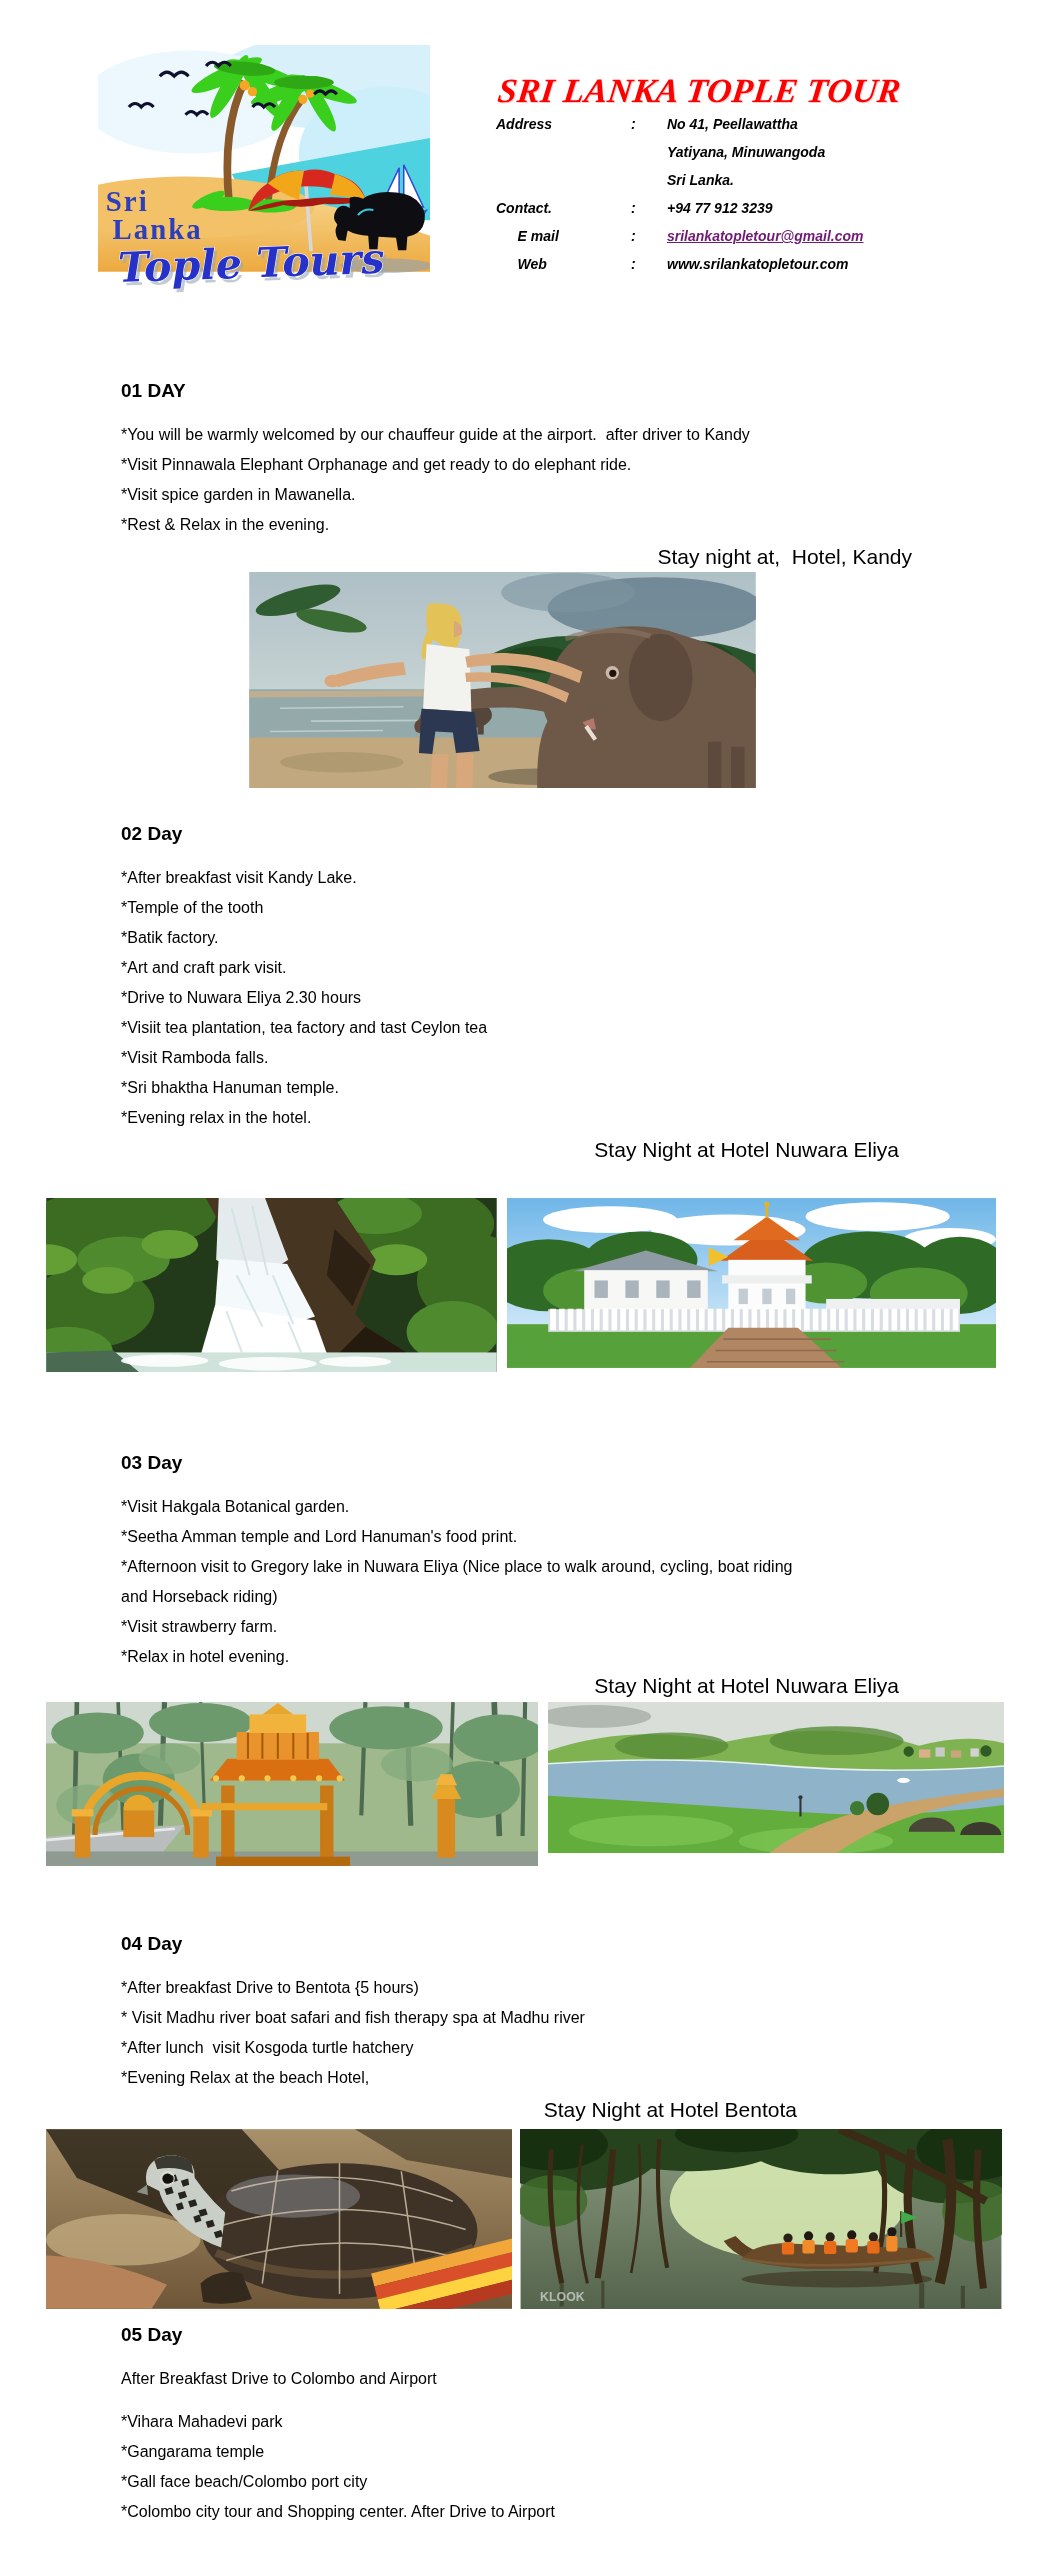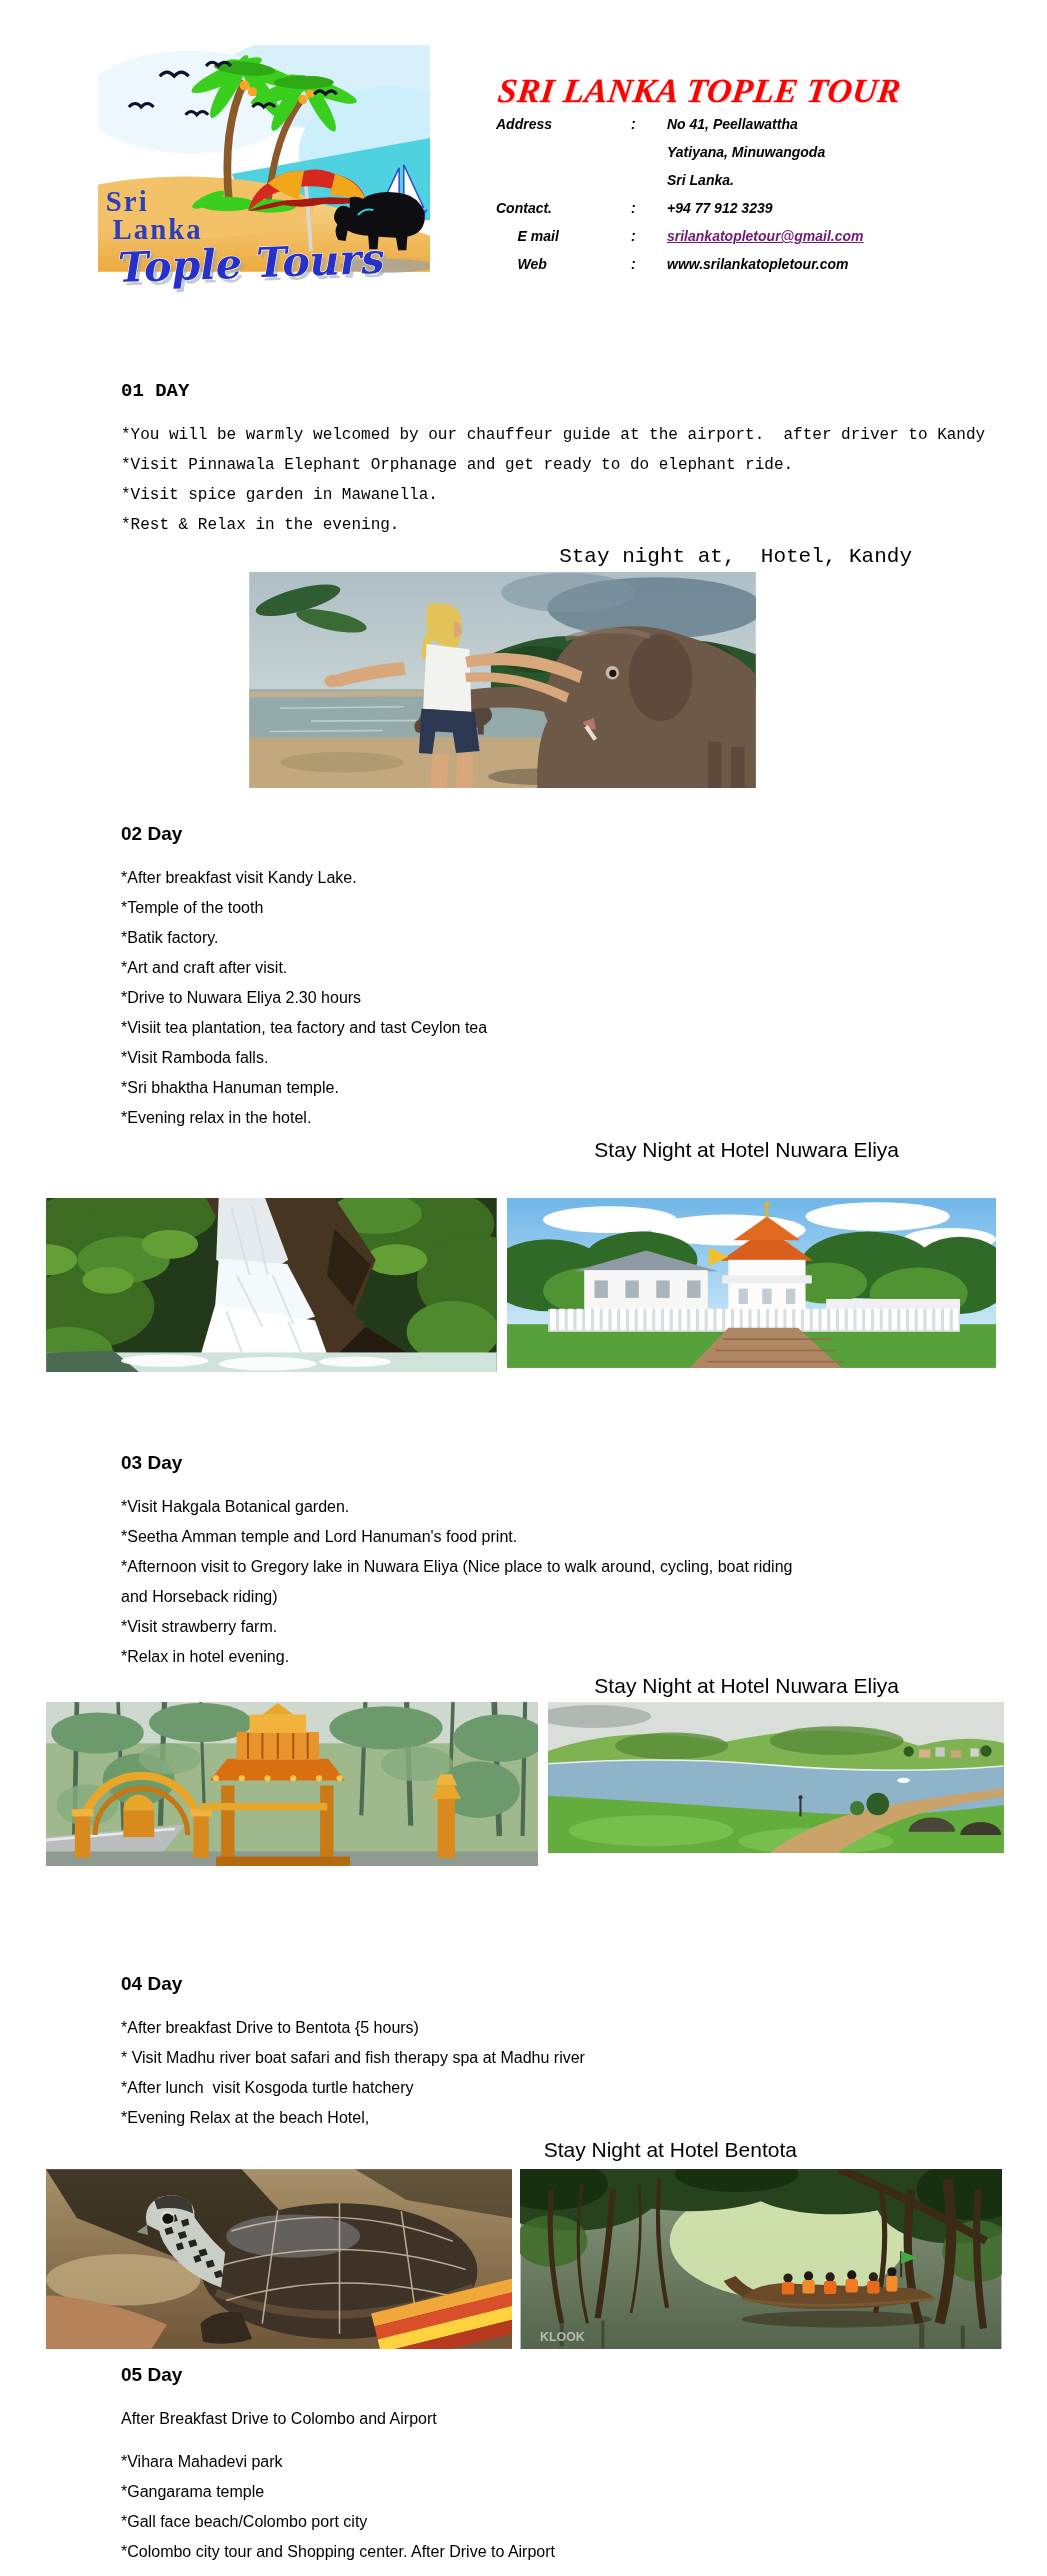--- a/index.html
+++ b/index.html
@@ -27,22 +27,22 @@
   section.day{padding-left:121px;}
   .day-h{font-size:19px;font-weight:bold;line-height:20.6px;margin:0 0 18.5px 0;}
   p.line{font-size:16px;line-height:30px;margin:0;white-space:pre-wrap;}
   p.line.gap{margin-bottom:12.4px;}
   p.stay{font-size:21px;line-height:20.6px;margin:7.2px 0 0 0;text-align:right;white-space:pre;}
   .stay.s1{padding-right:135px;}
   .stay.s2,.stay.s3{padding-right:148px;}
   .stay.s3{margin-top:4.1px;}
   .stay.s4{padding-right:250px;}
 
-  .day1{margin-top:381px;font-family:Liberation Mono, monospace;} .day2{margin-top:36px;} .day3{margin-top:81px;}
-  .day4{margin-top:108px;} .day5{margin-top:16.5px;}
+  .day1{margin-top:381px;} .day2{margin-top:36px;} .day3{margin-top:81px;}
+  .day4{margin-top:68px;} .day5{margin-top:16.5px;}
 
   .photos{display:flex;align-items:flex-start;}
   .photos.r1{margin-top:4.1px;margin-left:128px;}
   .photos.r2{margin-top:37px;margin-left:-75px;gap:10.3px;}
   .photos.r3{margin-top:5.2px;margin-left:-75px;gap:10.3px;}
   .photos.r4{margin-top:8.2px;margin-left:-75px;gap:7.7px;}
   figure.ph{margin:0;flex:0 0 auto;}
   figure.ph svg{display:block;}
 </style>
 </head>
@@ -236,21 +236,21 @@
         </svg>
       </figure>
     </div>
   </section>
 
   <section class="day day2">
     <h2 class="day-h">02 Day</h2>
     <p class="line">*After breakfast visit Kandy Lake.</p>
     <p class="line">*Temple of the tooth</p>
     <p class="line">*Batik factory.</p>
-    <p class="line">*Art and craft after visit.</p>
+    <p class="line">*Art and craft park visit.</p>
     <p class="line">*Drive to Nuwara Eliya 2.30 hours</p>
     <p class="line">*Visiit tea plantation, tea factory and tast Ceylon tea</p>
     <p class="line">*Visit Ramboda falls.</p>
     <p class="line">*Sri bhaktha Hanuman temple.</p>
     <p class="line">*Evening relax in the hotel.</p>
     <p class="stay s2">Stay Night at Hotel Nuwara Eliya</p>
 
     <div class="photos r2">
       <figure class="ph">
         <svg width="451" height="174" viewBox="0 0 875 338">

